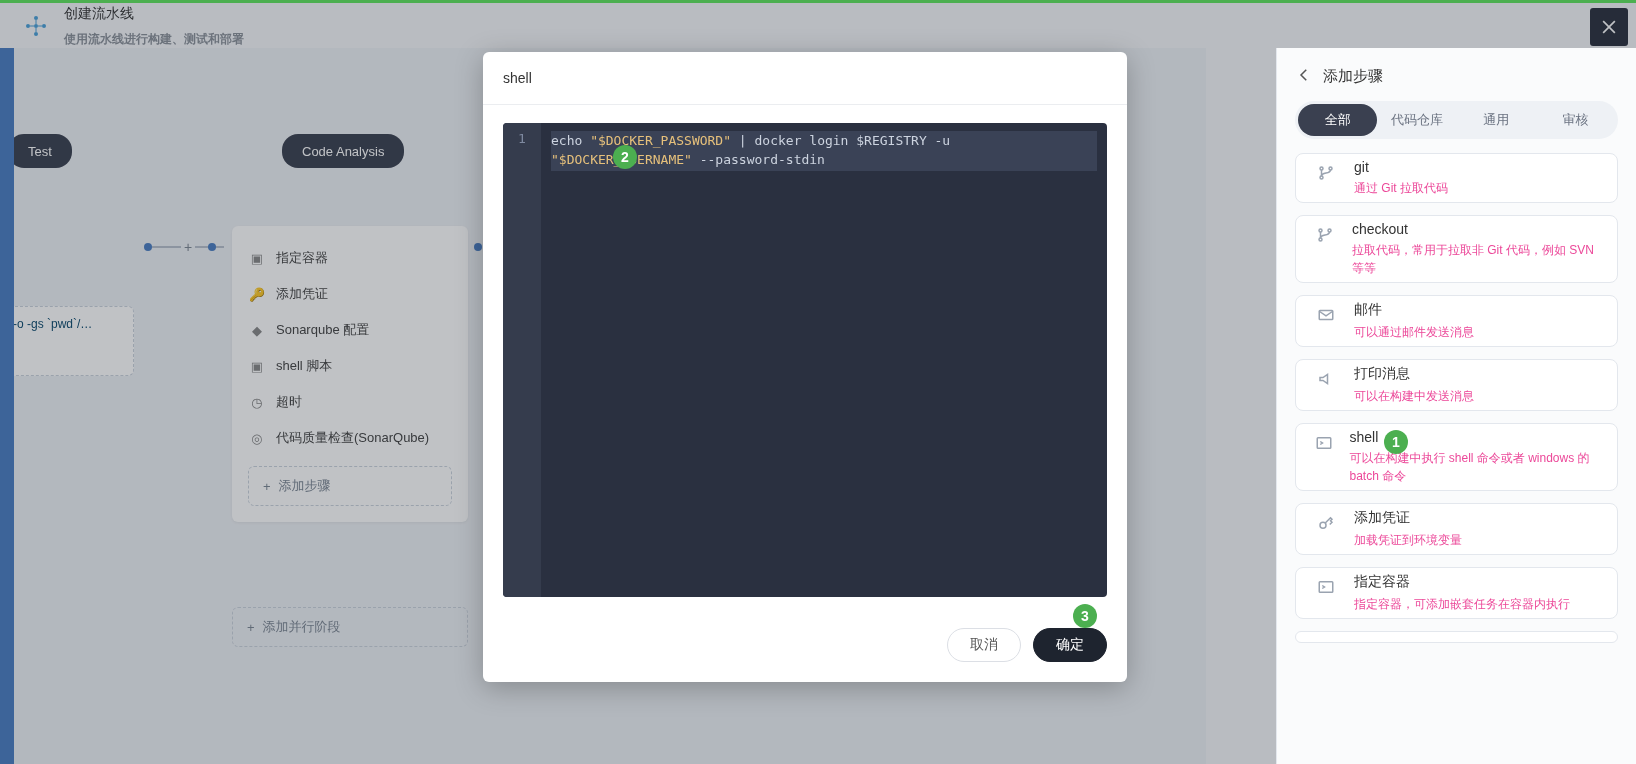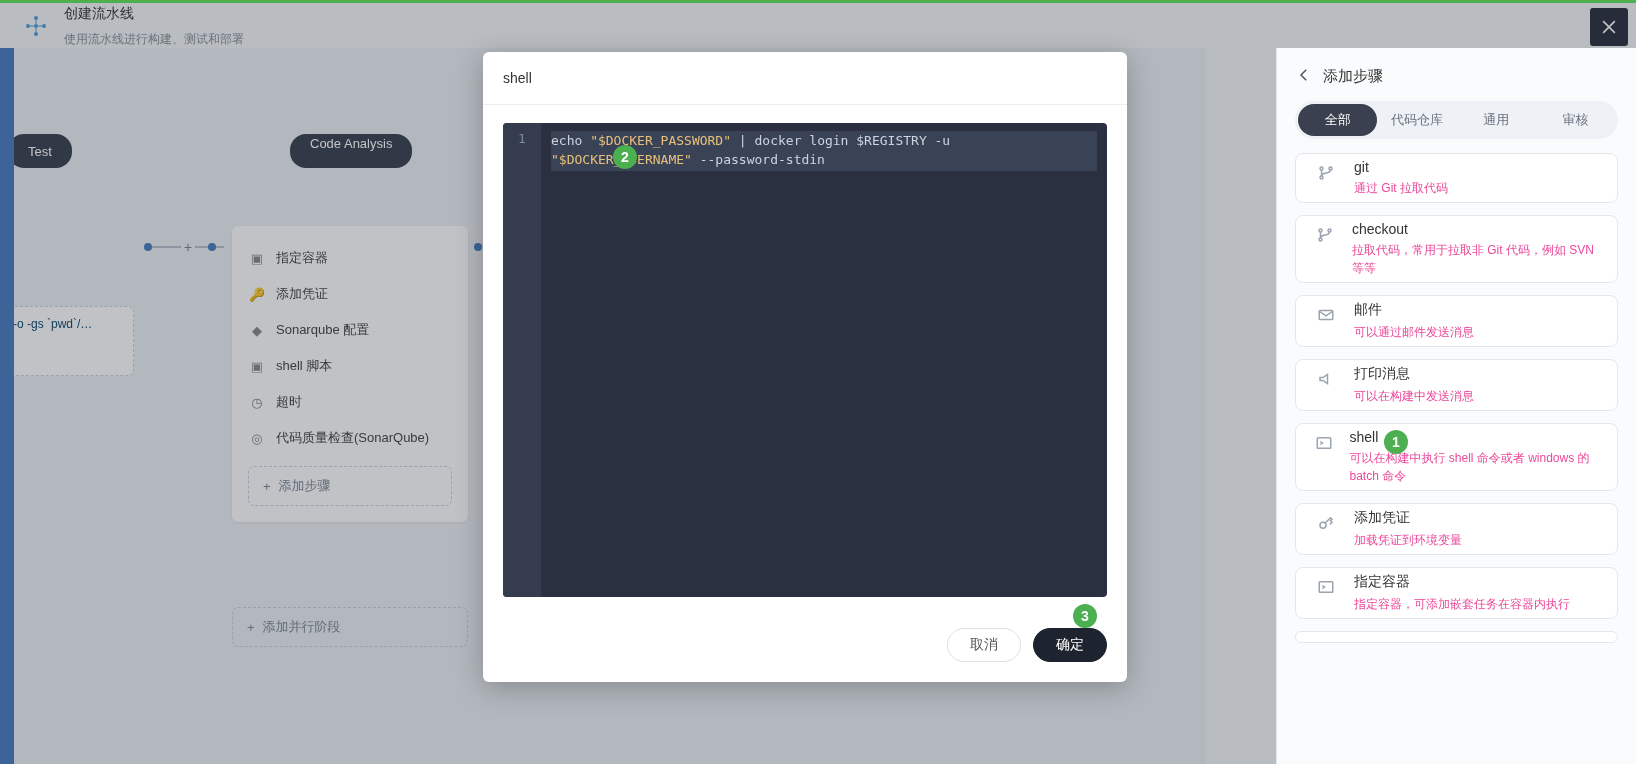--- a/index.html
+++ b/index.html
@@ -38,21 +38,21 @@
   align-items: center;
   z-index: 2;
 }
 .header-icon {
   width: 32px; height: 32px;
   margin-right: 12px;
   display: flex; align-items: center; justify-content: center;
 }
 .header-icon svg { width: 24px; height: 24px; }
 .header-text .title { font-size: 14px; color: #333; font-weight: 500; }
-.header-text .subtitle { font-size: 12px; color: #8a9099; margin-top: 8px; }
+.header-text .subtitle { font-size: 12px; color: #8a9099; margin-top: 8px; font-weight: bold; }
 
 .close-btn {
   position: absolute;
   top: 8px; right: 8px;
   width: 38px; height: 38px;
   background: #2a303d;
   color: #fff;
   display: flex; align-items: center; justify-content: center;
   z-index: 2;
   cursor: pointer;
@@ -85,21 +85,21 @@
   position: absolute;
   height: 31px;
   border-radius: 16px;
   background: #3a4050;
   color: #fff;
   font-size: 13px;
   display: flex; align-items: center; justify-content: center;
   padding: 17px 20px;
 }
 .stage-pill.test { top: 86px; left: -6px; } 
-.stage-pill.ca   { top: 86px; left: 276px; align-items: flex-end; }
+.stage-pill.ca   { top: 86px; left: 268px; }
 
 .stage-card {
   position: absolute;
   background: #fff;
   border-radius: 6px;
   box-shadow: 0 1px 3px rgba(0,0,0,0.06);
   padding: 14px 16px 16px;
 }
 .stage-card.ca-card { top: 178px; left: 218px; width: 236px; }
 

